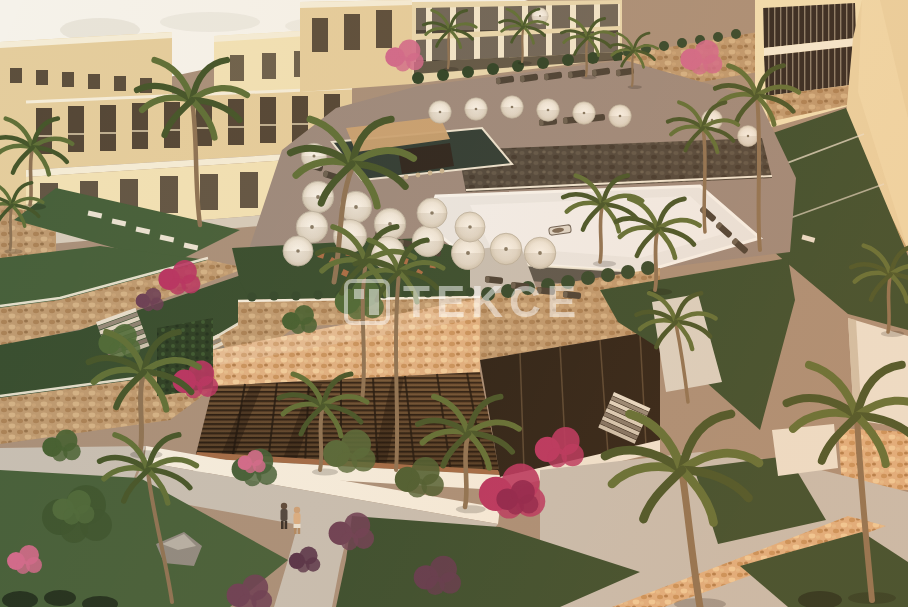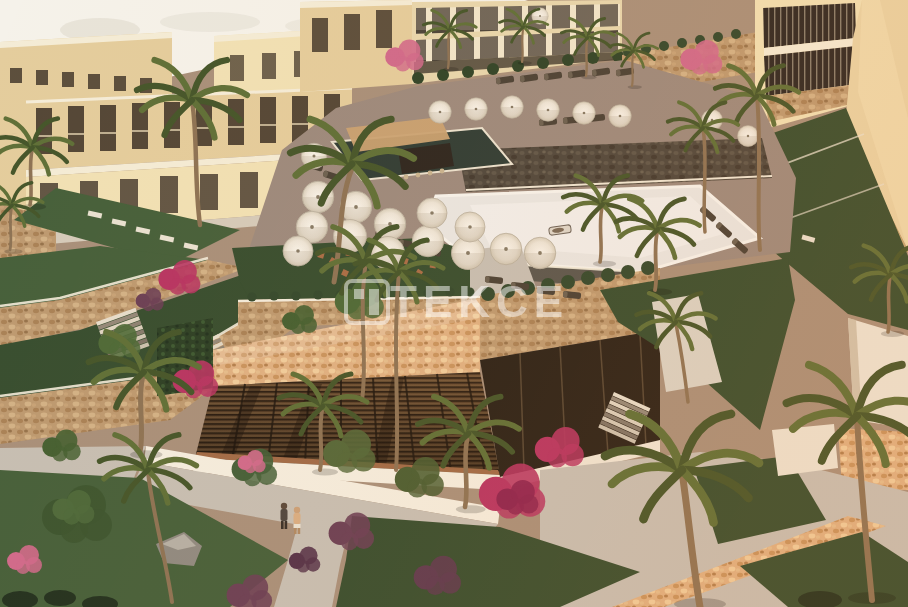--- a/index.html
+++ b/index.html
@@ -22,21 +22,21 @@
   .c-poolb{fill:var(--pool-bright)}
   .c-poold{fill:var(--pool-dark)}
   .c-path{fill:var(--path)}
   .c-trim{stroke:var(--white-trim)}
   .fr1{stroke:var(--palm-frond);stroke-width:5;fill:none;stroke-linecap:round}
   .fr2{stroke:var(--palm-frond-dark);stroke-width:5;fill:none;stroke-linecap:round}
   .trunk{stroke:var(--palm-trunk);fill:none;stroke-linecap:round}
   
   .watermark{
     position:absolute;left:344px;top:277px;height:50px;
-    display:flex;align-items:center;
+    display:flex;align-items:center;gap:13px;
     opacity:.5;color:#fff;pointer-events:none;
   }
   .wm-logo{position:relative;width:46px;height:46px;border:4px solid currentColor;border-radius:8px;box-sizing:border-box}
   .wm-sq{position:absolute;left:6px;top:6px;width:10px;height:10px;background:currentColor}
   .wm-bar{position:absolute;right:7px;top:6px;width:10px;height:26px;background:currentColor}
   .wm-text{font-size:44px;font-weight:bold;letter-spacing:6px;line-height:46px}
 </style>
 </head>
 <body>
 

